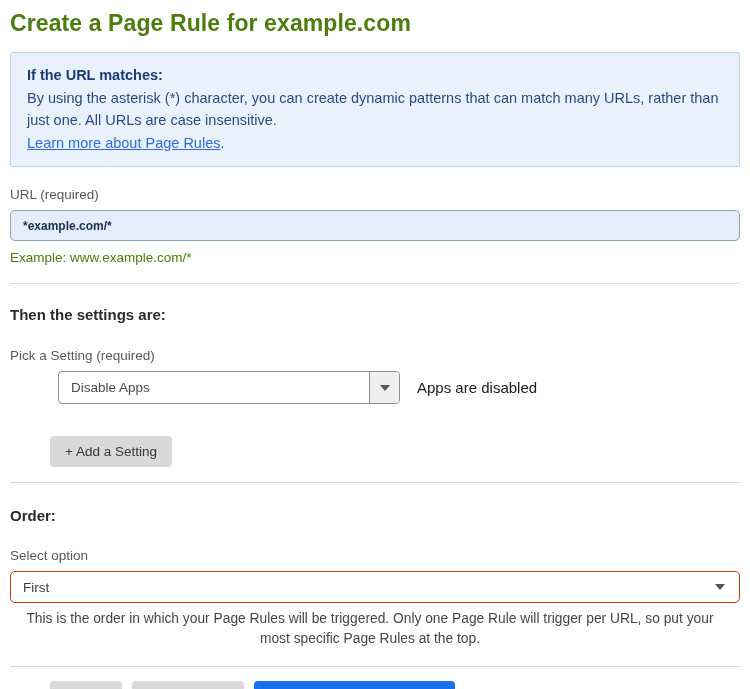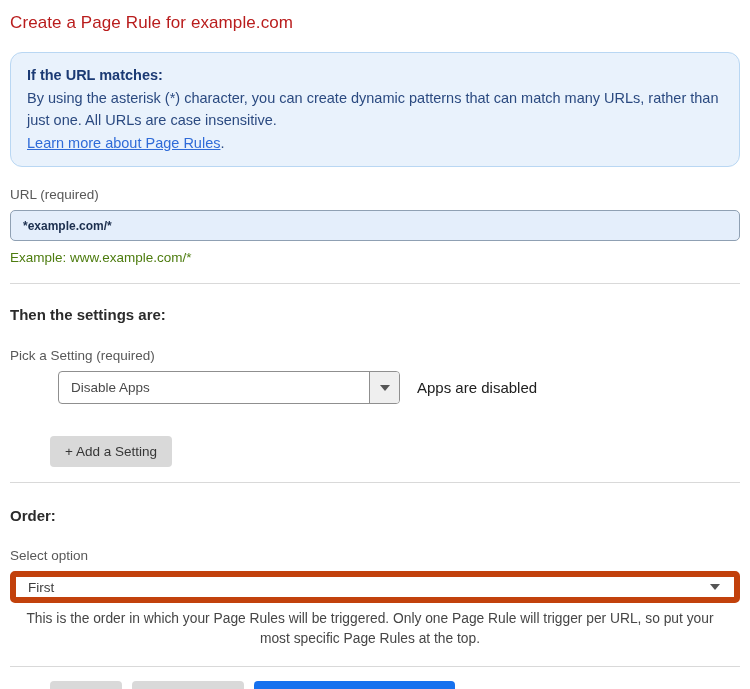--- a/index.html
+++ b/index.html
@@ -7,34 +7,34 @@
   body {
     width: 750px;
     height: 689px;
     font-family: "Liberation Sans", "DejaVu Sans", sans-serif;
     color: #363636;
     overflow: hidden;
   }
   .page { padding: 8px 10px 0 10px; }
 
   .page-title {
-    font-size: 17px;
-    font-weight: normal;
-    color: #b91c1c;
+    font-size: 23px;
+    font-weight: bold;
+    color: #4d7c0f;
     line-height: 26px;
     margin-top: 2px;
     letter-spacing: 0.1px;
   }
 
   
   .info-box {
     margin-top: 16px;
     background: #e9f2fc;
     border: 1px solid #b9d7f3;
-    border-radius: 12px;
+    border-radius: 2px;
     padding: 11px 16px 12px 16px;
     font-size: 14.5px;
     line-height: 22.5px;
     color: #2b4a80;
   }
   .info-heading {
     font-weight: bold;
     color: #1b3a74;
   }
   .info-link {
@@ -158,21 +158,21 @@
   }
 
   .order-heading { margin-top: 24px; }
   .order-label { margin-top: 23px; }
 
   .order-select {
     margin-top: 7px;
     width: 730px;
     height: 32px;
     background: #ffffff;
-    border: 6px solid #c2410c;
+    border: 1px solid #c2410c;
     border-radius: 5px;
     display: flex;
     align-items: center;
     padding: 0 14px 0 12px;
     font-size: 13.5px;
     color: #3d3d3d;
     cursor: pointer;
   }
   .order-select .grow { flex: 1; }
   .order-helper { margin-top: 6px; width: 720px; line-height: 20px; font-size: 13.8px; color: #464646; text-align: center; }

